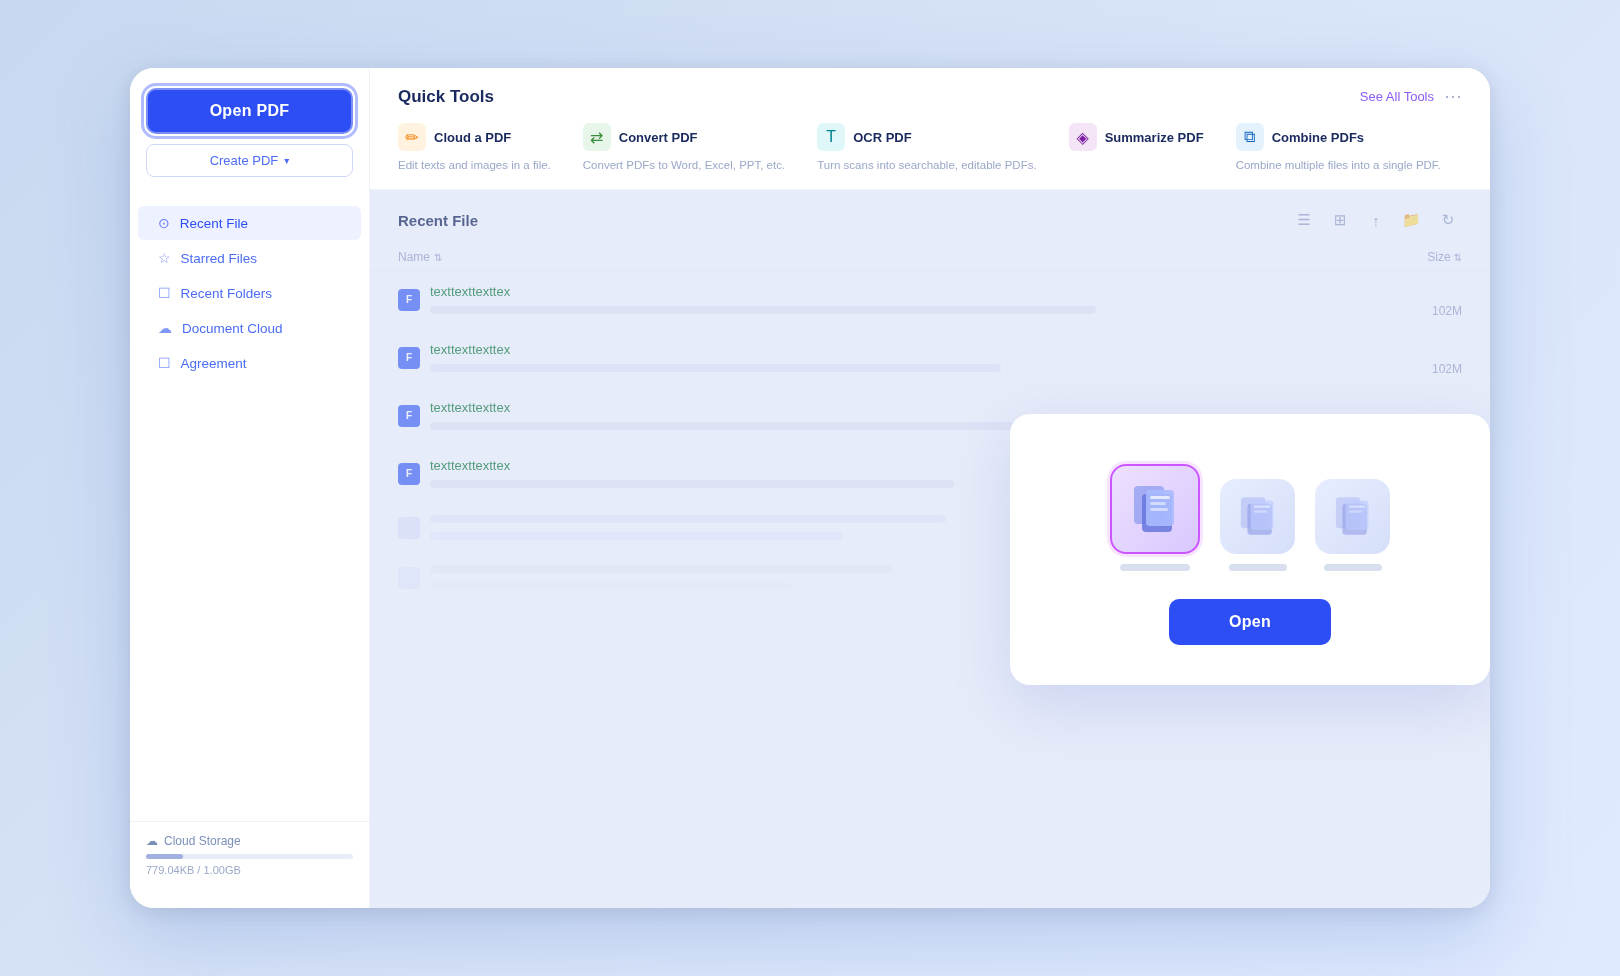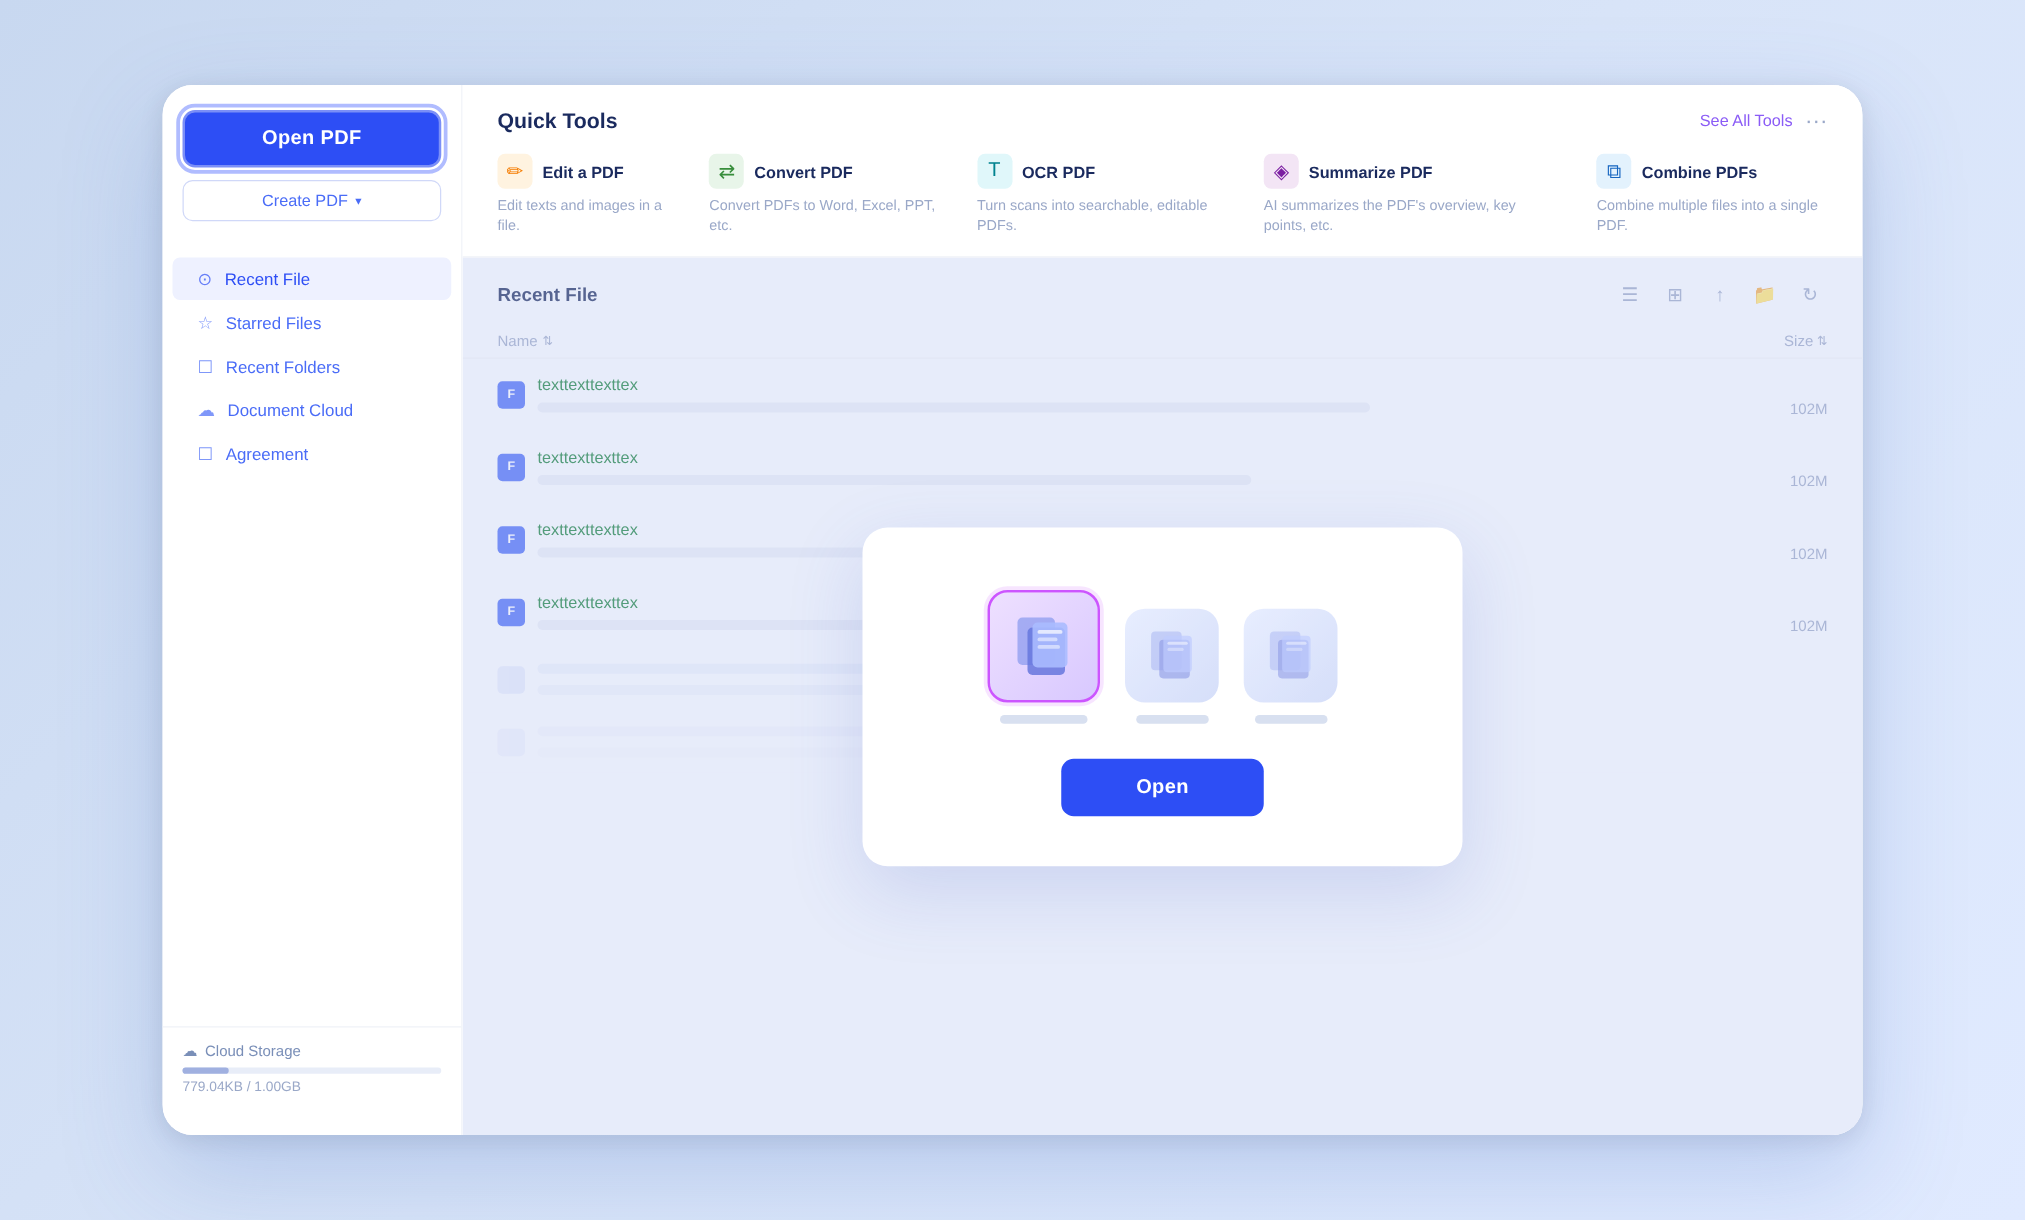--- a/index.html
+++ b/index.html
@@ -352,21 +352,21 @@
       margin-top: 23px;
     }
 
     
     .modal-overlay {
       position: absolute;
       top: 0; left: 0; right: 0; bottom: 0;
       background: rgba(200,210,240,0.35);
       display: flex;
       align-items: center;
-      justify-content: center;
+      justify-content: flex-end;
       z-index: 100;
     }
 
     .modal-card {
       background: #ffffff;
       border-radius: 20px;
       padding: 50px 60px 40px;
       width: 480px;
       box-shadow: 0 20px 60px rgba(80,100,200,0.18);
       display: flex;
@@ -505,21 +505,21 @@
           <div class="quick-tools-actions">
             <span class="see-all-link">See All Tools</span>
             <span class="more-icon">···</span>
           </div>
         </div>
 
         <div class="tools-grid">
           <div class="tool-item">
             <div class="tool-header">
               <div class="tool-icon orange">✏</div>
-              <span class="tool-name">Edit a PDF</span>
+              <span class="tool-name">Cloud a PDF</span>
             </div>
             <span class="tool-desc">Edit texts and images in a file.</span>
           </div>
           <div class="tool-item">
             <div class="tool-header">
               <div class="tool-icon green">⇄</div>
               <span class="tool-name">Convert PDF</span>
             </div>
             <span class="tool-desc">Convert PDFs to Word, Excel, PPT, etc.</span>
           </div>
@@ -528,21 +528,20 @@
               <div class="tool-icon teal">T</div>
               <span class="tool-name">OCR PDF</span>
             </div>
             <span class="tool-desc">Turn scans into searchable, editable PDFs.</span>
           </div>
           <div class="tool-item">
             <div class="tool-header">
               <div class="tool-icon purple">◈</div>
               <span class="tool-name">Summarize PDF</span>
             </div>
-            <span class="tool-desc">AI summarizes the PDF's overview, key points, etc.</span>
           </div>
           <div class="tool-item">
             <div class="tool-header">
               <div class="tool-icon blue">⧉</div>
               <span class="tool-name">Combine PDFs</span>
             </div>
             <span class="tool-desc">Combine multiple files into a single PDF.</span>
           </div>
         </div>
       </div>

